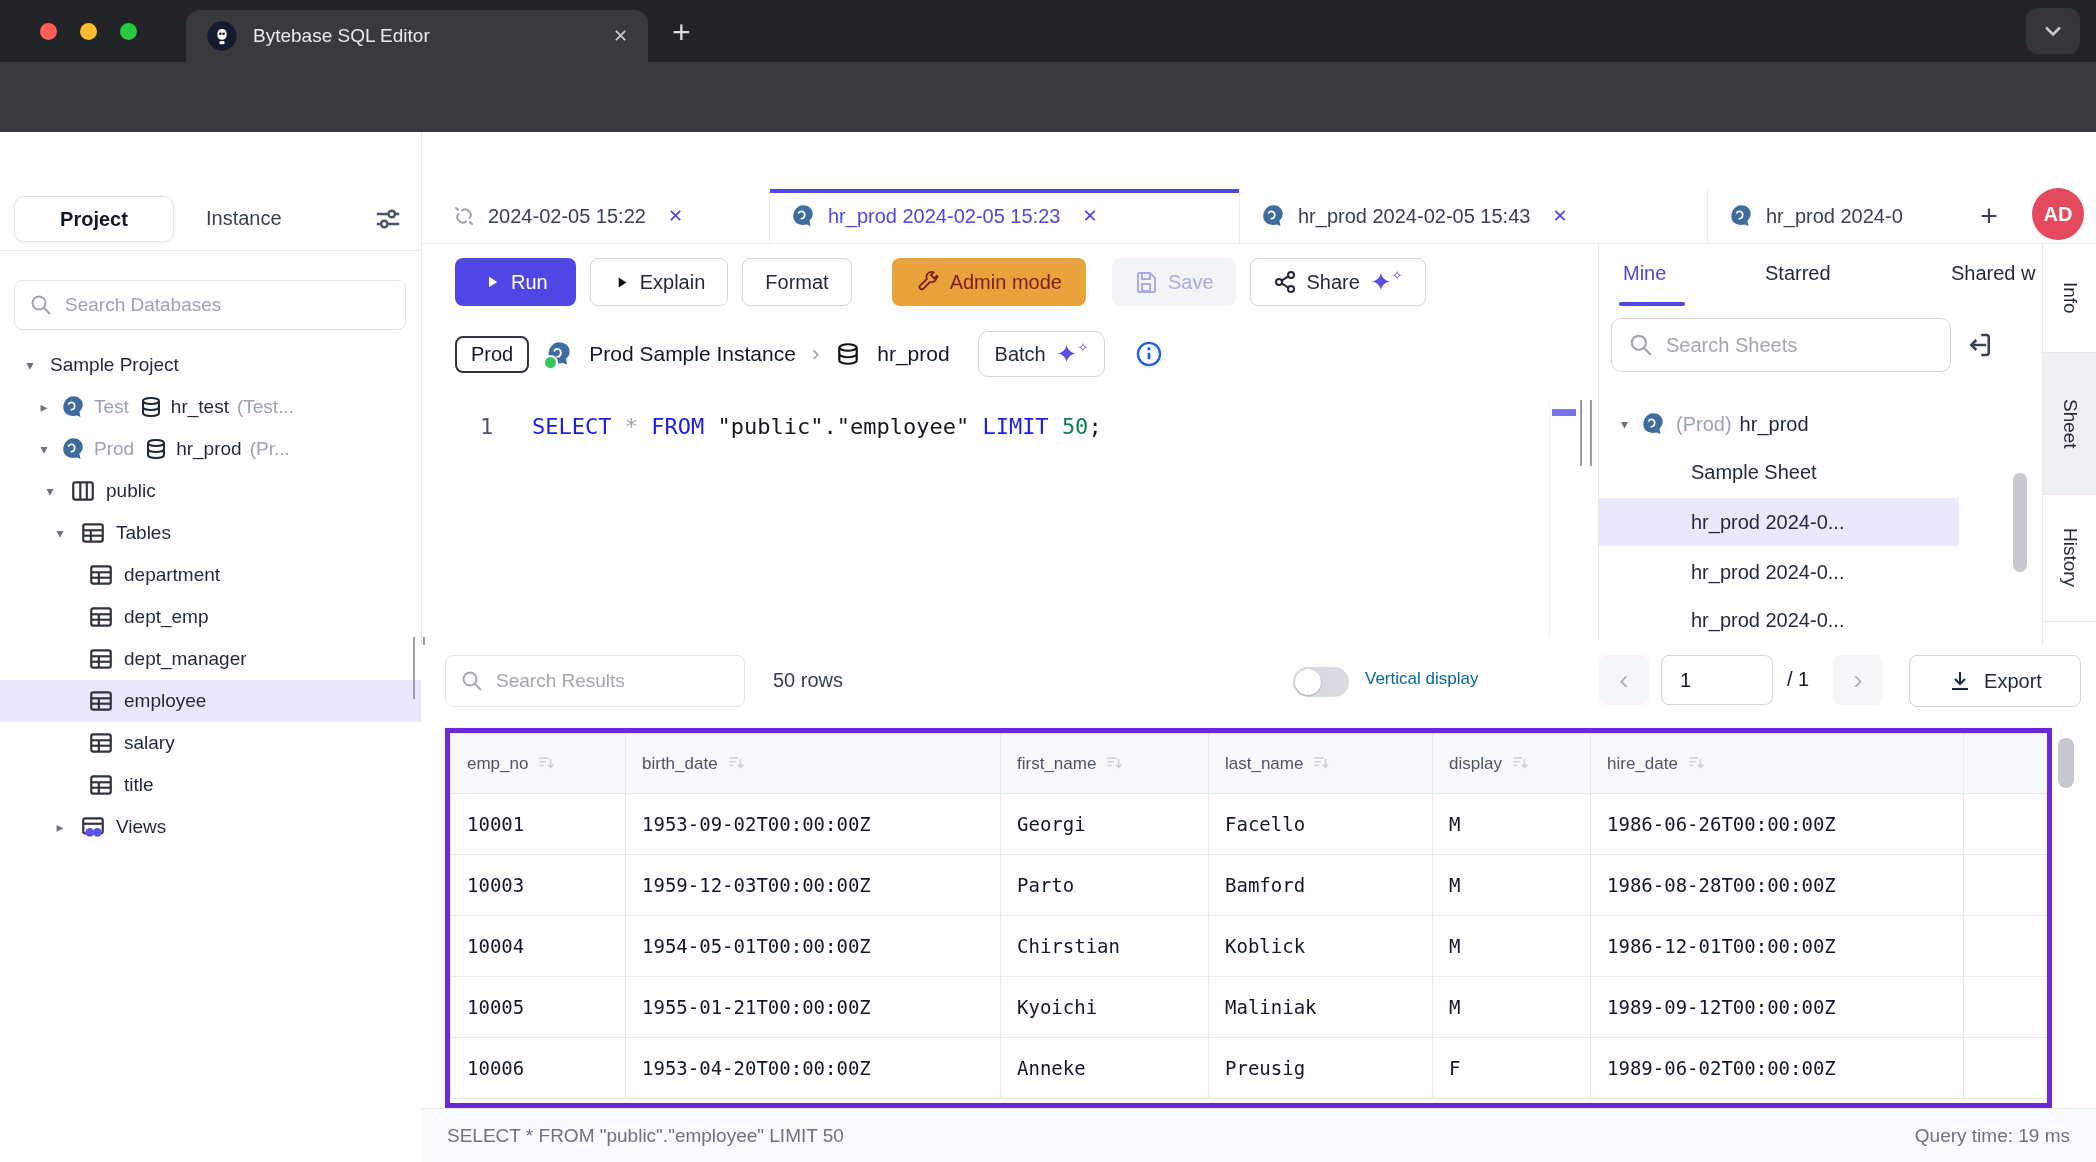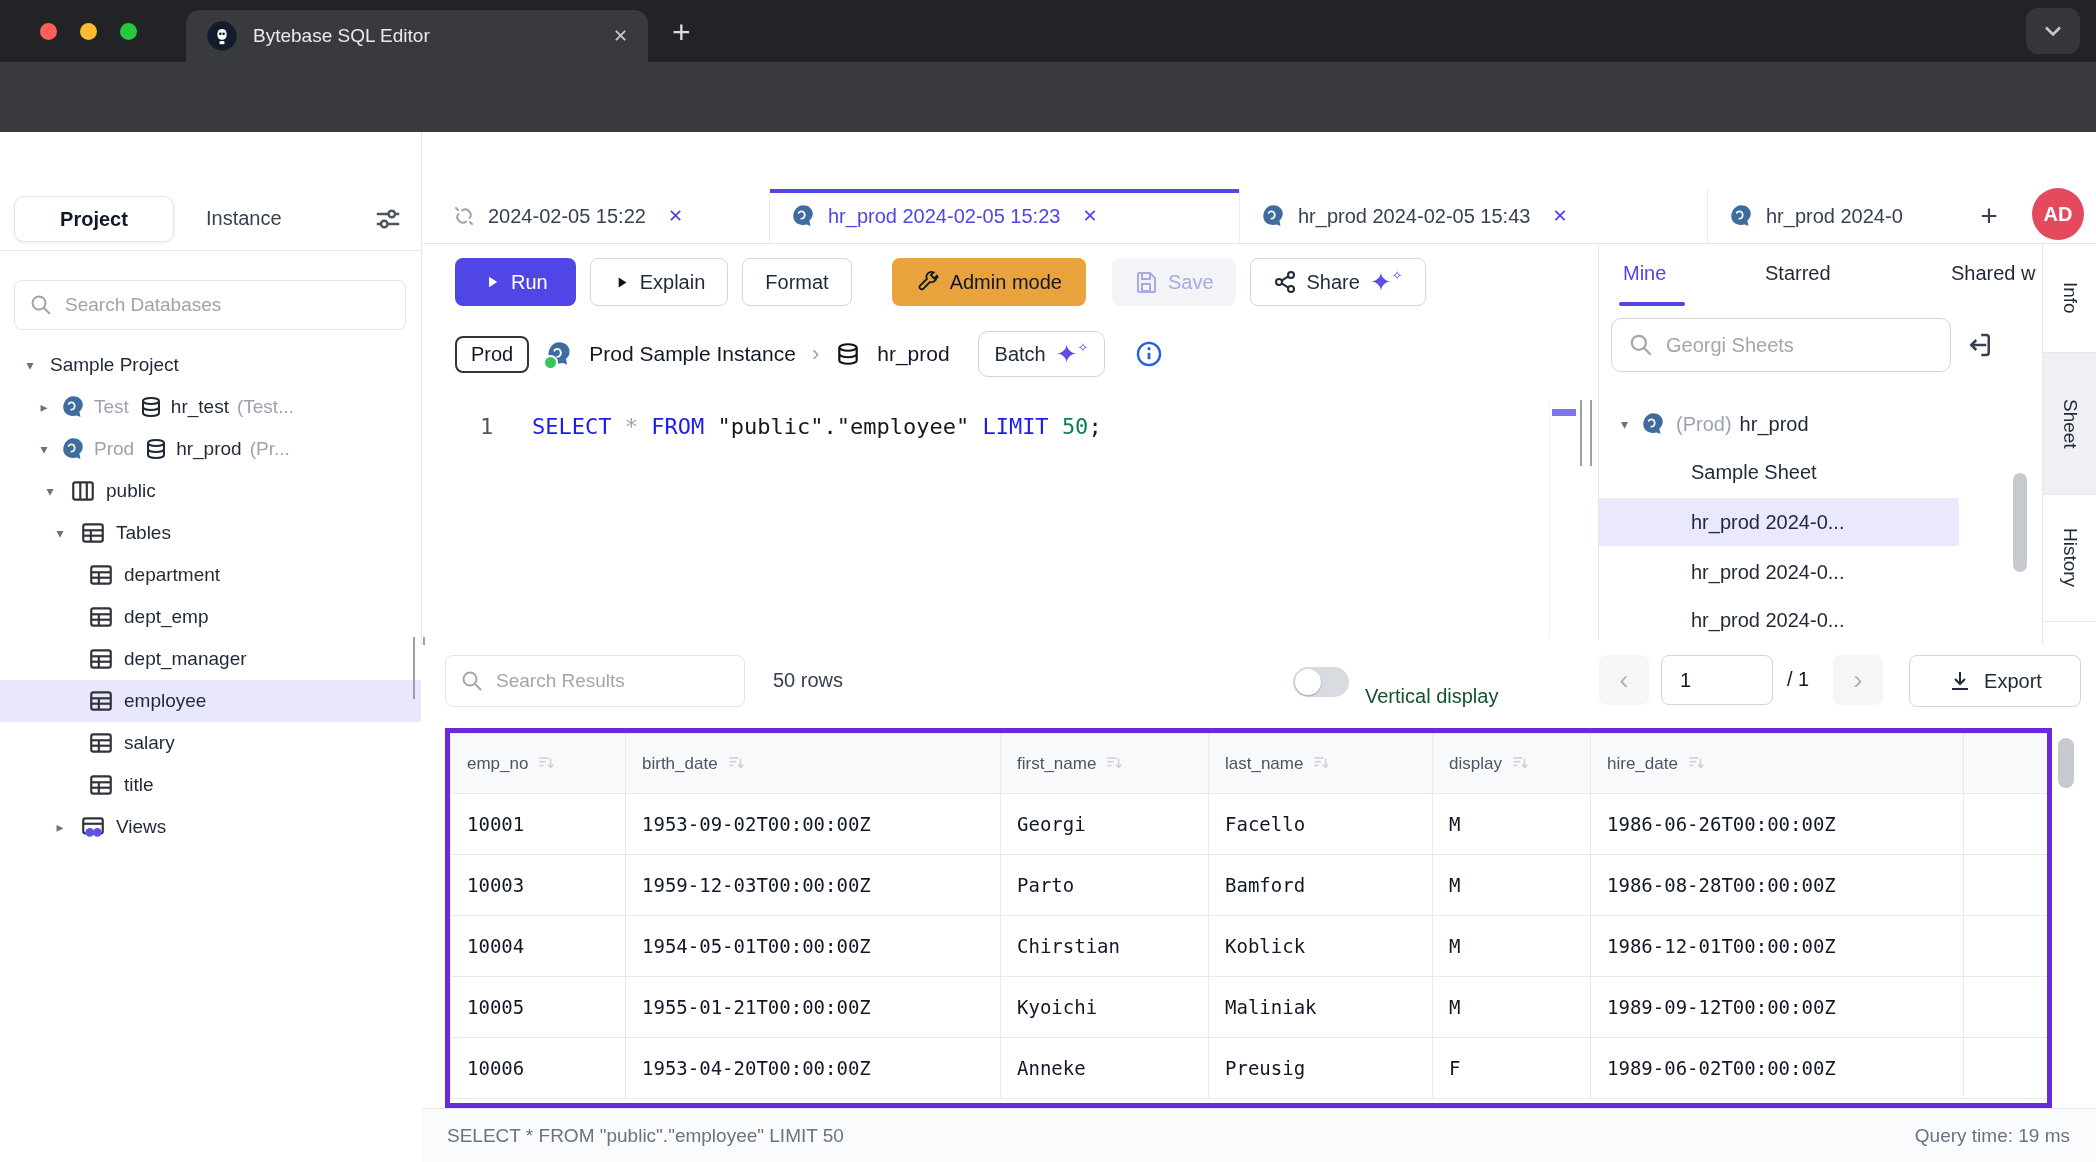--- a/index.html
+++ b/index.html
@@ -56,21 +56,21 @@
   .stab.active::before{content:"";position:absolute;left:0;top:0;right:0;height:4px;background:#4f46e5}
   .plusbtn{width:46px;display:flex;align-items:center;justify-content:center;font-size:30px;color:#374151}
   .avatar{position:absolute;right:12px;top:56px;width:52px;height:52px;border-radius:50%;background:#e5495e;
         color:#fff;font-size:20px;font-weight:700;display:flex;align-items:center;justify-content:center}
   
   .edpane{position:absolute;left:432px;top:112px;width:1166px;height:401px;background:#fff}
   .edbar{position:absolute;left:23px;top:14px;display:flex;gap:14px;align-items:center}
   .btn{height:48px;border-radius:8px;display:flex;align-items:center;gap:10px;padding:15px 22px;
         font-size:20px;box-sizing:border-box;background:#fff;border:1px solid #d6d6db;color:#1f2937}
   .btn.run{background:#4f46e5;border:none;color:#fff;padding:0 28px}
-  .btn.admin{background:#e9a33c;border:none;color:#0f172a;padding:12px 24px}
+  .btn.admin{background:#e9a33c;border:none;color:#7f1d1d;padding:12px 24px}
   .btn.save{background:#f3f4f8;border:none;color:#a7abe0}
   .spark{color:#5b4ee0;font-size:26px;line-height:1}
   .spark small{font-size:13px;vertical-align:top}
   .crumb{position:absolute;left:23px;top:78px;height:64px;display:flex;align-items:center;gap:16px}
   .envchip{border:2px solid #30333a;border-radius:8px;padding:5px 14px;font-size:20px;color:#111827}
   .pgwrap{position:relative;width:28px;height:28px}
   .gdot{position:absolute;left:-2px;bottom:-2px;width:11px;height:11px;border-radius:50%;
         background:#34c759;border:2px solid #fff}
   .crumbtxt{font-size:21px;color:#111827}
   .crumbsep{color:#9ca3af;font-size:22px}
@@ -109,21 +109,21 @@
   .vtab.active{background:#eef0f3}
   
   .results{position:absolute;left:421px;top:513px;right:0;bottom:0;background:#fff}
   .res-search{position:absolute;left:24px;top:10px;width:300px;height:52px;border:1px solid #e4e4e7;
         border-radius:8px;display:flex;align-items:center;gap:12px;padding:0 14px;box-sizing:border-box;
         color:#a3a7ad;font-size:19px}
   .rowcount{position:absolute;left:352px;top:24px;font-size:20px;color:#374151}
   .toggle{position:absolute;left:872px;top:22px;width:56px;height:30px;background:#d8dbe0;border-radius:15px}
   .knob{position:absolute;left:2px;top:2px;width:26px;height:26px;border-radius:50%;background:#fff;
         box-shadow:0 1px 2px rgba(0,0,0,.25)}
-  .vdlabel{position:absolute;left:944px;top:40px;font-size:20px;color:#14532d}
+  .vdlabel{position:absolute;left:944px;top:24px;font-size:17px;color:#0369a1}
   .pgbtn{position:absolute;top:10px;width:50px;height:50px;background:#f5f6f7;border-radius:8px;
         display:flex;align-items:center;justify-content:center;color:#b0b4ba;font-size:28px}
   .pginput{position:absolute;left:1240px;top:10px;width:112px;height:50px;border:1px solid #d4d4d8;
         border-radius:8px;font-size:20px;color:#111827;padding-left:18px;box-sizing:border-box;
         display:flex;align-items:center;background:#fff}
   .pgtotal{position:absolute;left:1366px;top:23px;font-size:20px;color:#111827}
   .export{position:absolute;left:1488px;top:10px;width:172px;height:52px;border:1px solid #d4d4d8;
         border-radius:8px;display:flex;align-items:center;justify-content:center;gap:12px;
         font-size:20px;color:#1f2937;box-sizing:border-box}
   .tablebox{position:absolute;left:24px;top:83px;width:1607px;bottom:54px;overflow:hidden;
@@ -519,21 +519,21 @@
 
     <div class="shpanel">
       <span class="shtab mine" style="left:24px">Mine</span>
       <span class="shtab" style="left:166px">Starred</span>
       <span class="shtab" style="left:352px">Shared w</span>
       <div class="mineline"></div>
       <div class="shsearch">
         <svg class="ic" width="26" height="26">
             <use href="#i-search"></use>
           </svg>
-        <span>Georgi Sheets</span>
+        <span>Search Sheets</span>
       </div>
       <svg class="ic shcollapse" width="30" height="30">
           <use href="#i-collapse"></use>
         </svg>
       <div class="shrow" style="top:156px;padding-left:22px">
         <span class="caret" style="color:#6b7280;font-size:14px">▾</span>
         <svg class="ic" width="26" height="26" style="margin-left:12px">
             <use href="#i-pg"></use>
           </svg>
         <span class="gray" style="margin-left:10px">(Prod)</span>

